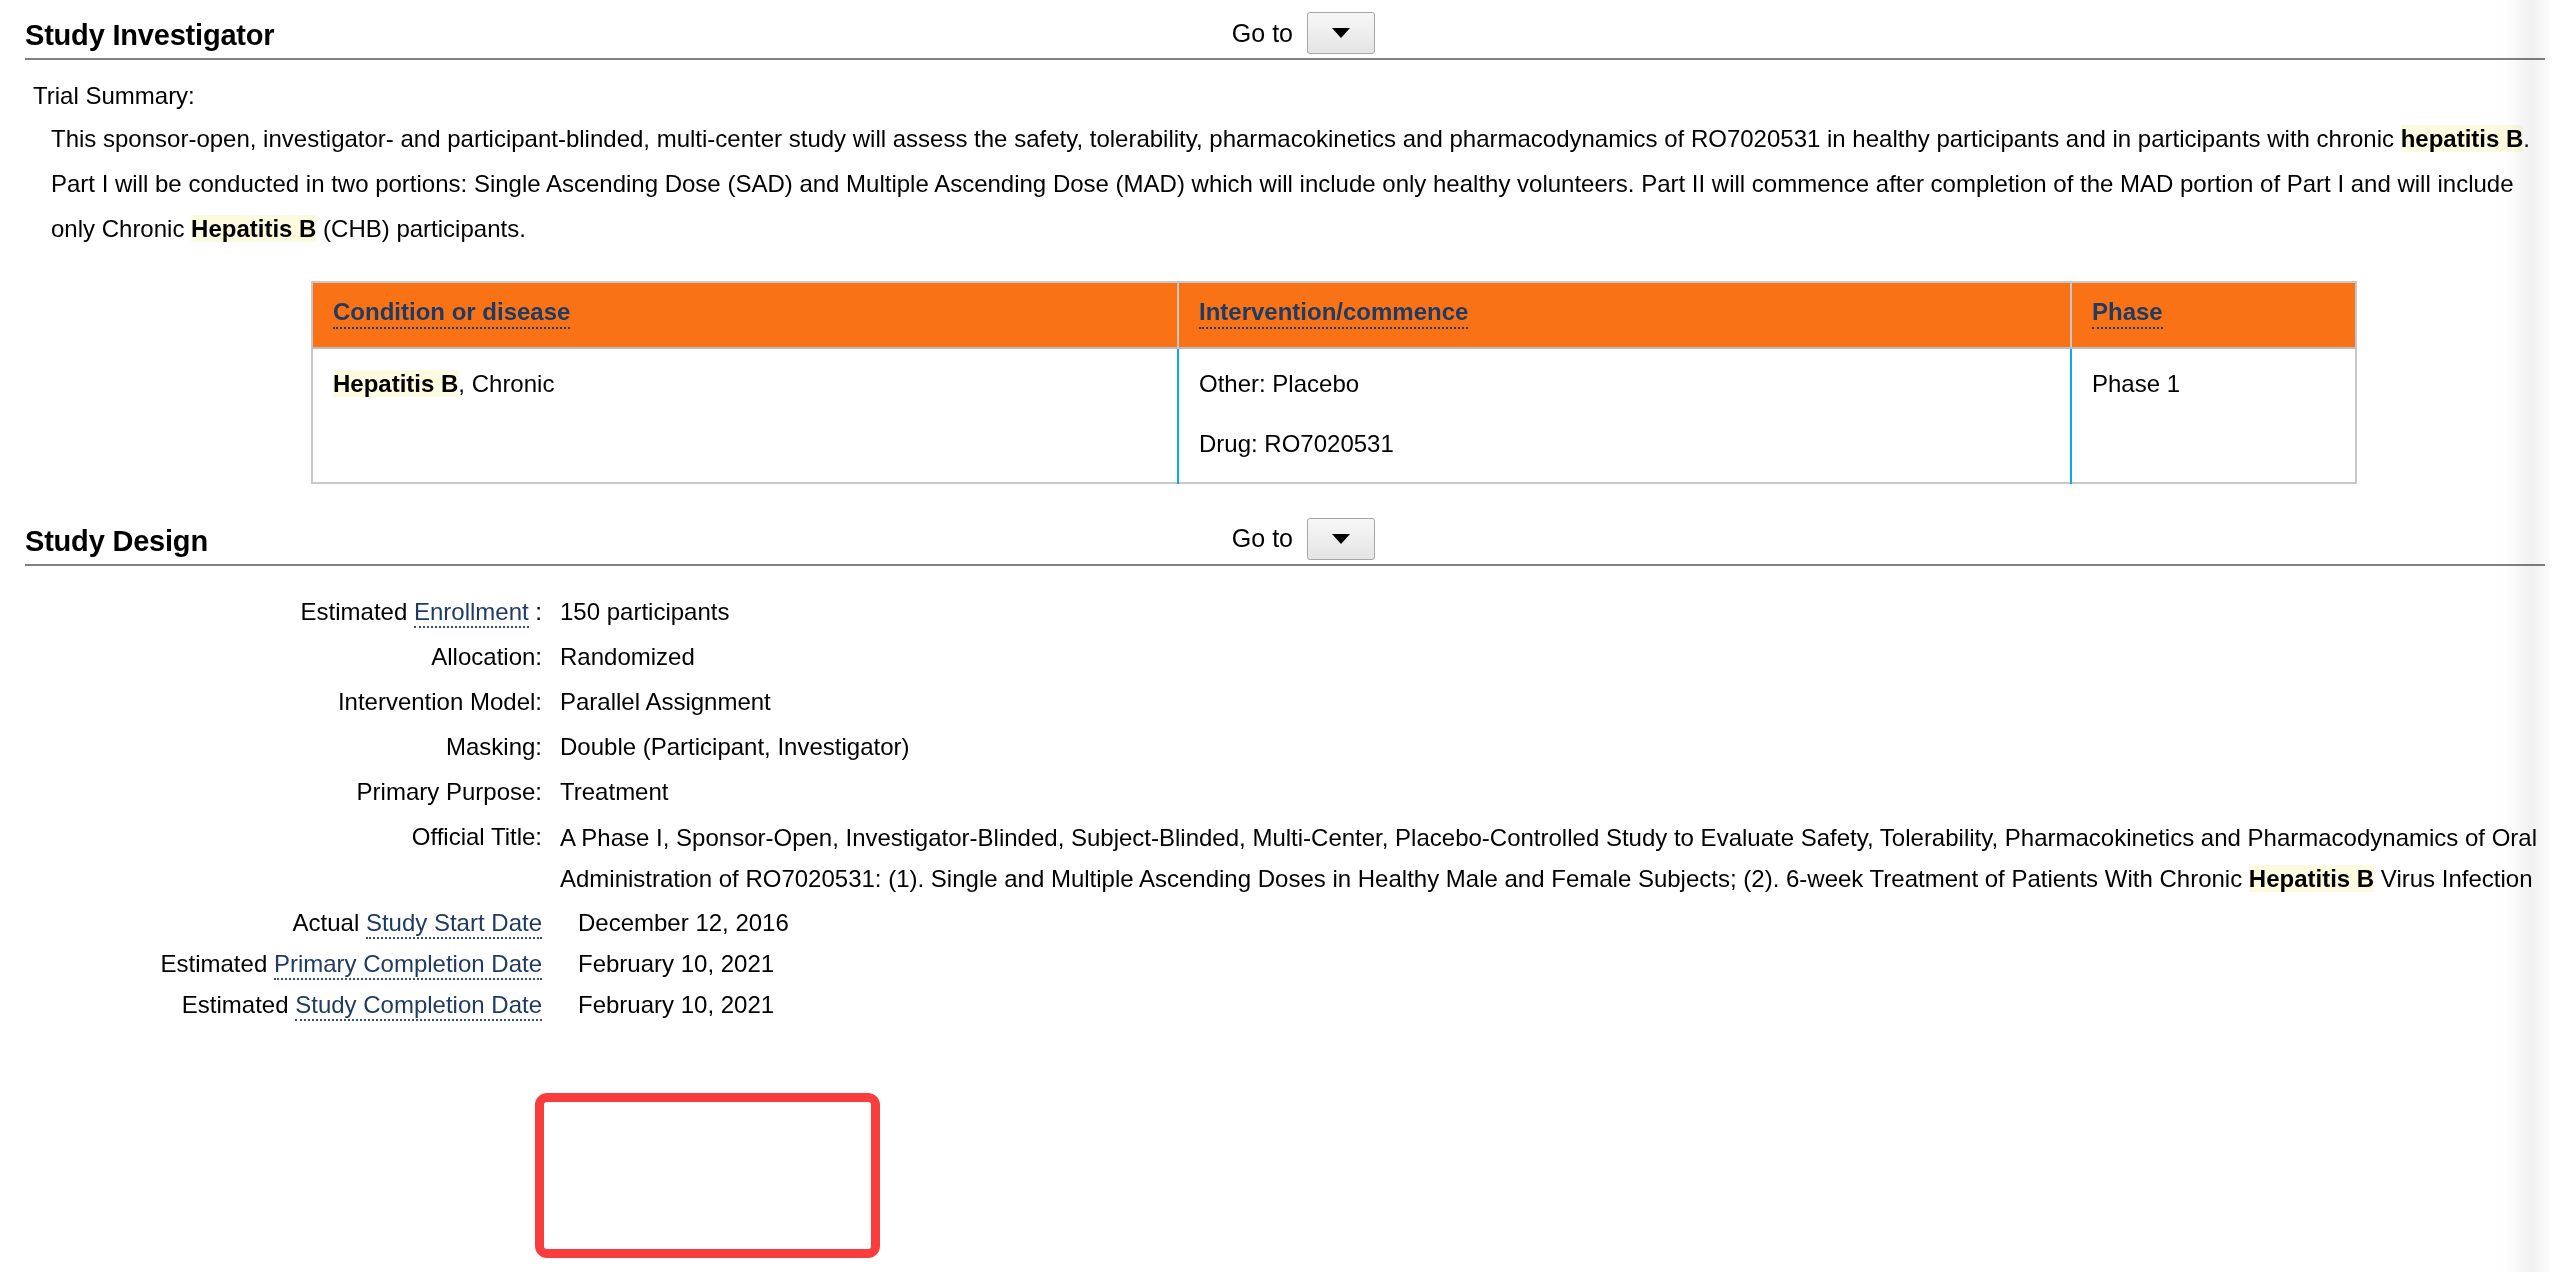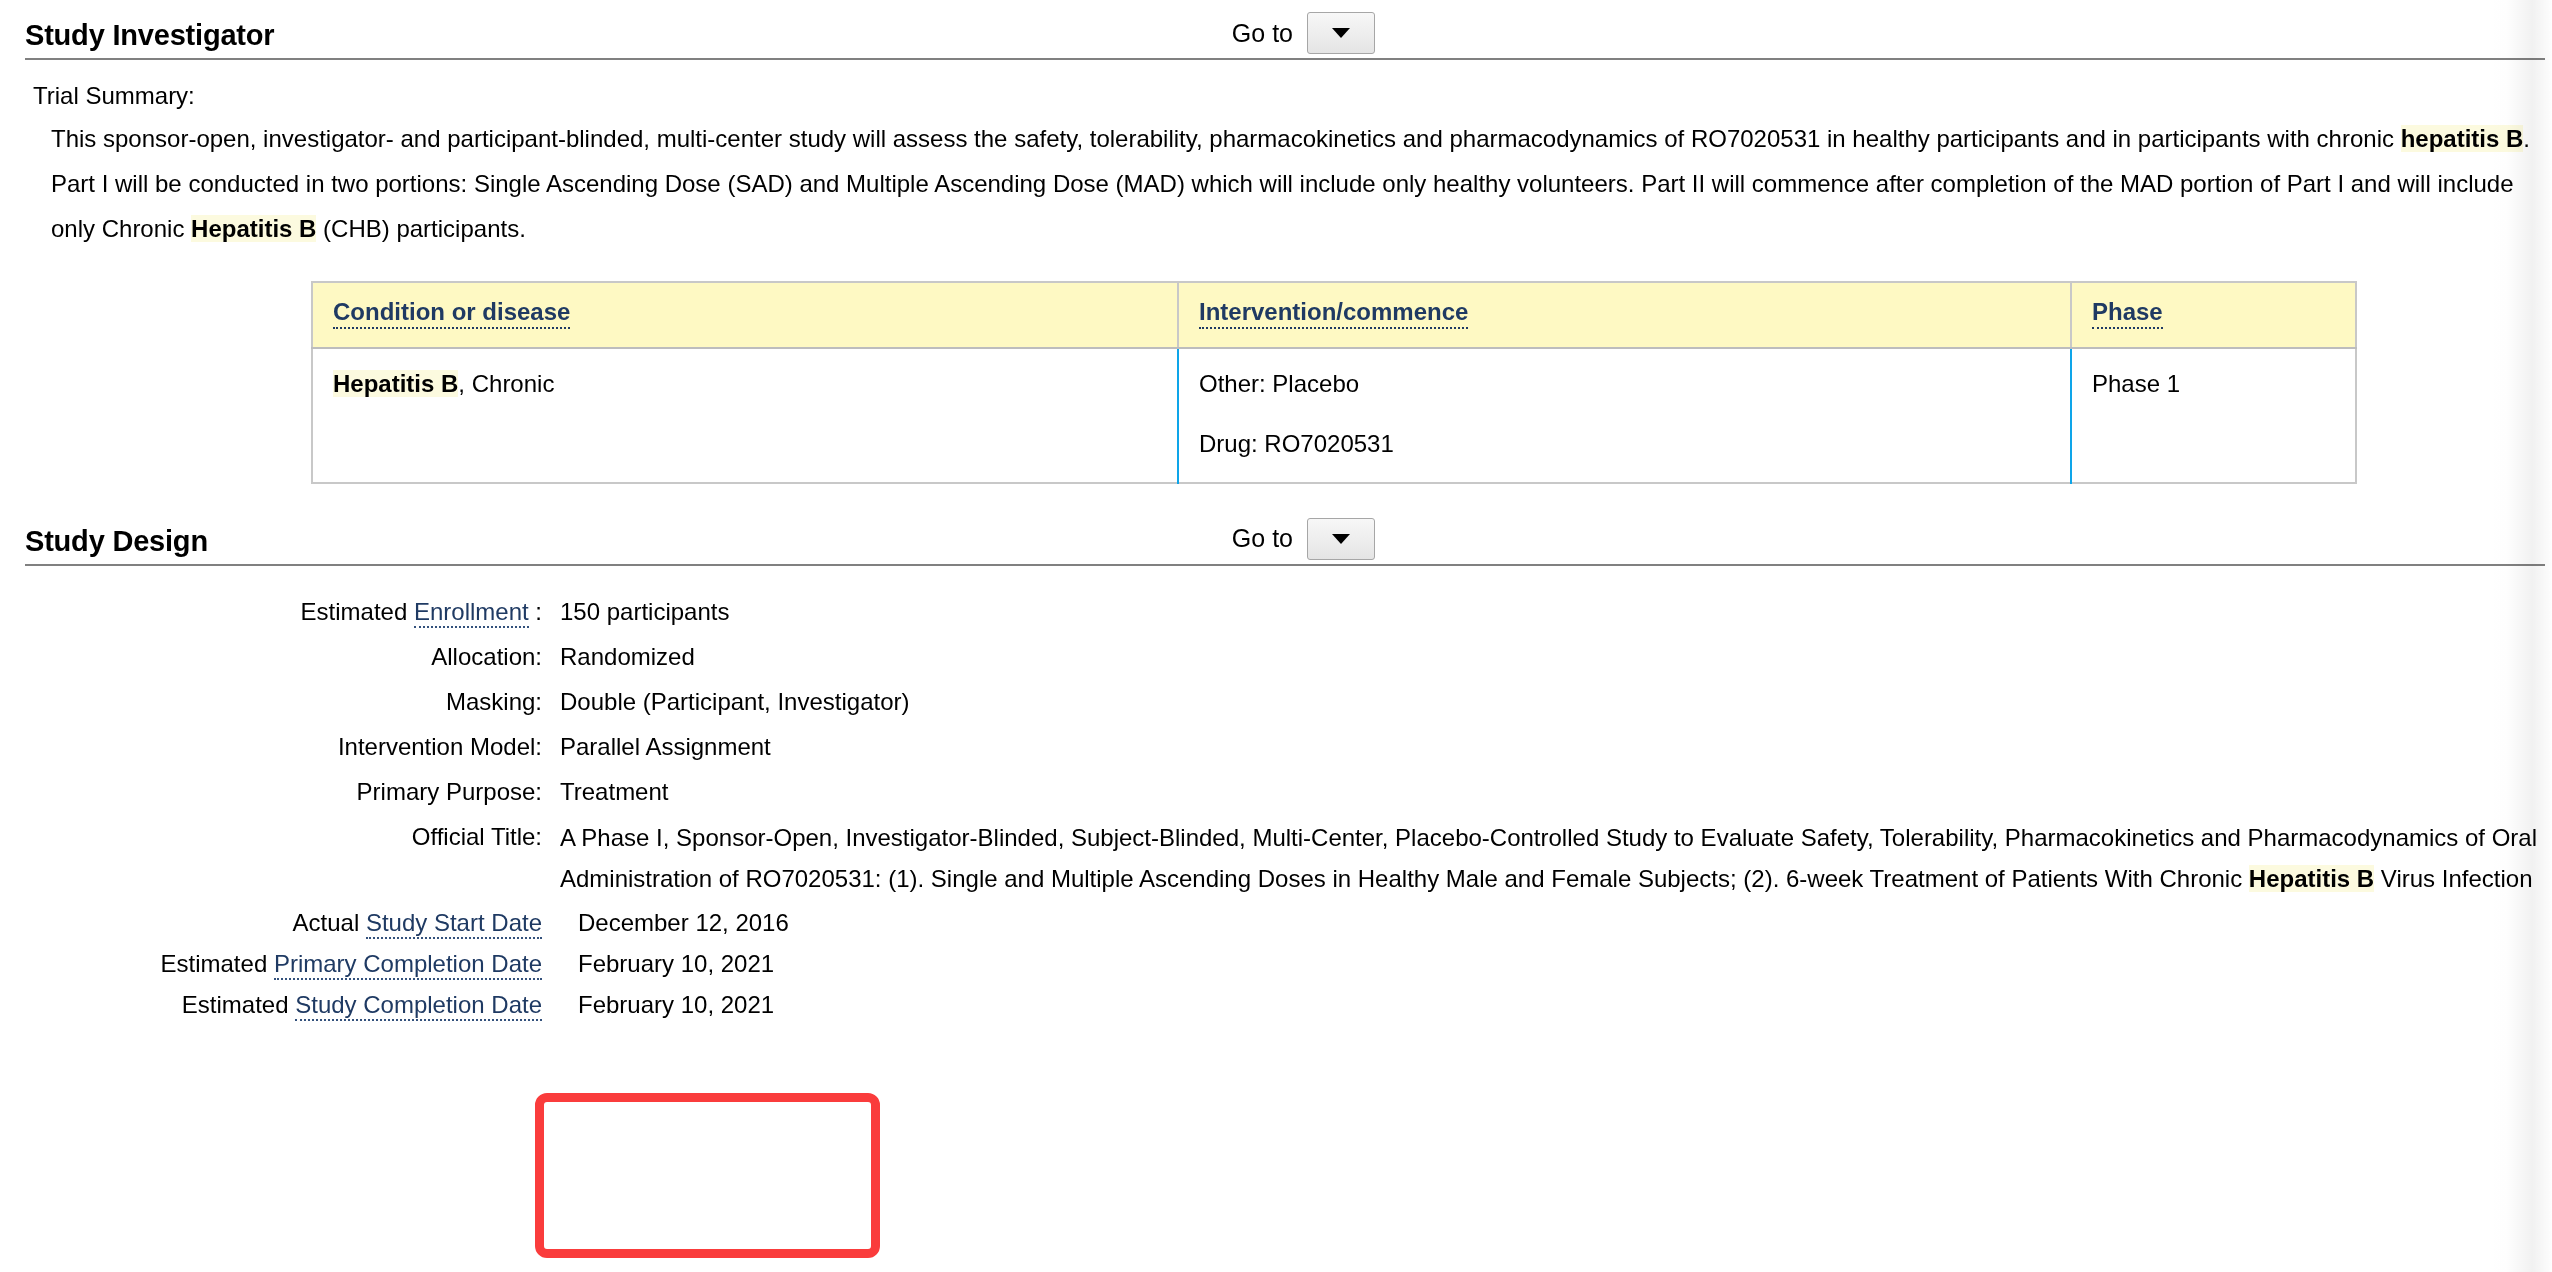--- a/index.html
+++ b/index.html
@@ -119,21 +119,21 @@
     margin: 30px 0 0 0;
     padding-left: 311px;
   }
   table.ct {
     border-collapse: collapse;
     table-layout: fixed;
     width: 2046px;
     border: 2px solid #c8c8c8;
   }
   table.ct th {
-    background: #fef9c3;
+    background: #f97316;
     text-align: left;
     vertical-align: top;
     padding: 16px 16px 18px 20px;
     border-right: 2px solid #c8c8c8;
     border-bottom: 2px solid #bdbdbd;
   }
   table.ct th:last-child { border-right: none; }
   table.ct td {
     background: #ffffff;
     vertical-align: top;
@@ -285,27 +285,27 @@
       <div class="dlabel"><span>Estimated </span><span class="lnk">Enrollment</span><span> :</span></div>
       <div class="dvalue">150 participants</div>
     </div>
 
     <div class="drow">
       <div class="dlabel">Allocation:</div>
       <div class="dvalue">Randomized</div>
     </div>
 
     <div class="drow">
+      <div class="dlabel">Intervention Model:</div>
+      <div class="dvalue">Parallel Assignment</div>
+    </div>
+
+    <div class="drow">
       <div class="dlabel">Masking:</div>
       <div class="dvalue">Double (Participant, Investigator)</div>
-    </div>
-
-    <div class="drow">
-      <div class="dlabel">Intervention Model:</div>
-      <div class="dvalue">Parallel Assignment</div>
     </div>
 
     <div class="drow">
       <div class="dlabel">Primary Purpose:</div>
       <div class="dvalue">Treatment</div>
     </div>
 
     <div class="drow">
       <div class="dlabel">Official Title:</div>
       <div class="dvalue wrap"><span>A Phase I, Sponsor-Open, Investigator-Blinded, Subject-Blinded, Multi-Center, Placebo-Controlled Study to Evaluate Safety, Tolerability, Pharmacokinetics and Pharmacodynamics of Oral Administration of RO7020531: (1). Single and Multiple Ascending Doses in Healthy Male and Female Subjects; (2). 6-week Treatment of Patients With Chronic </span><span class="hl">Hepatitis B</span><span> Virus Infection</span></div>

